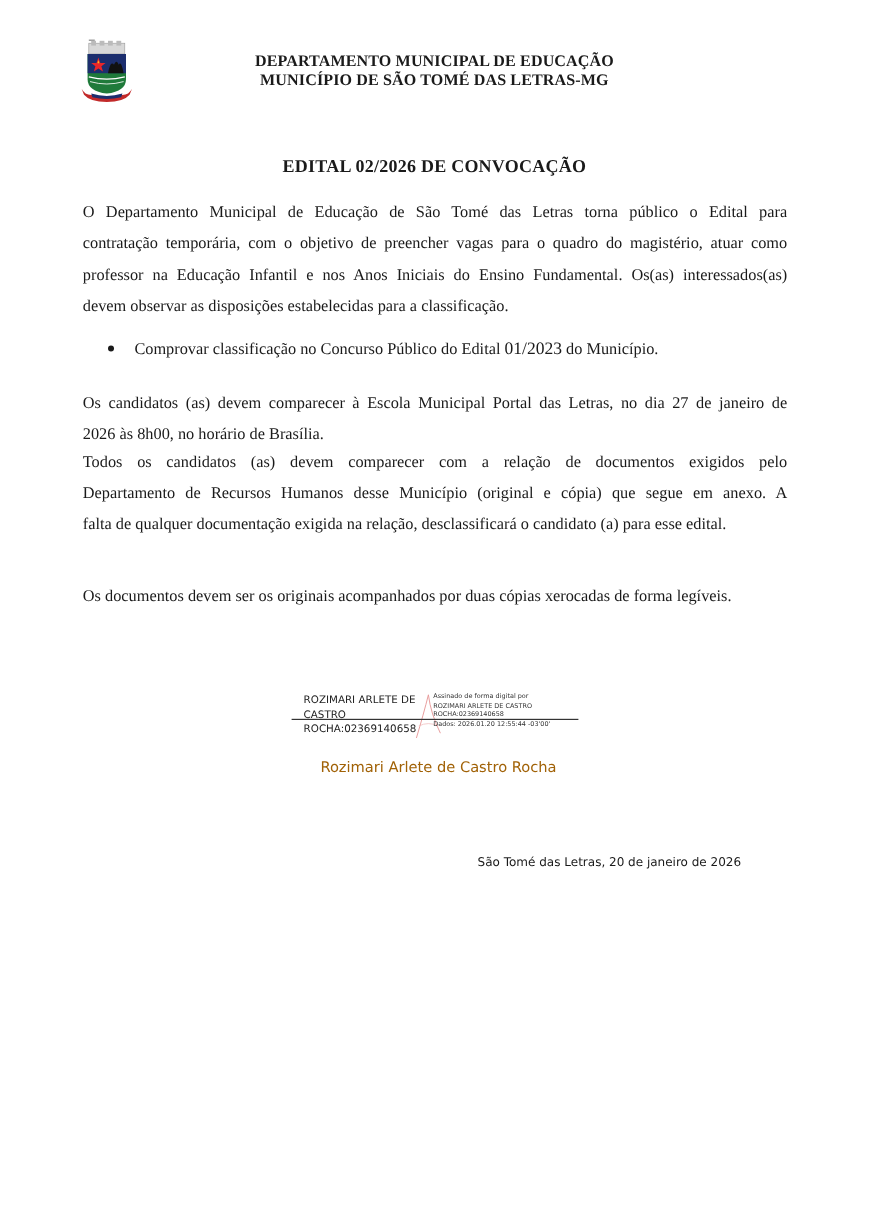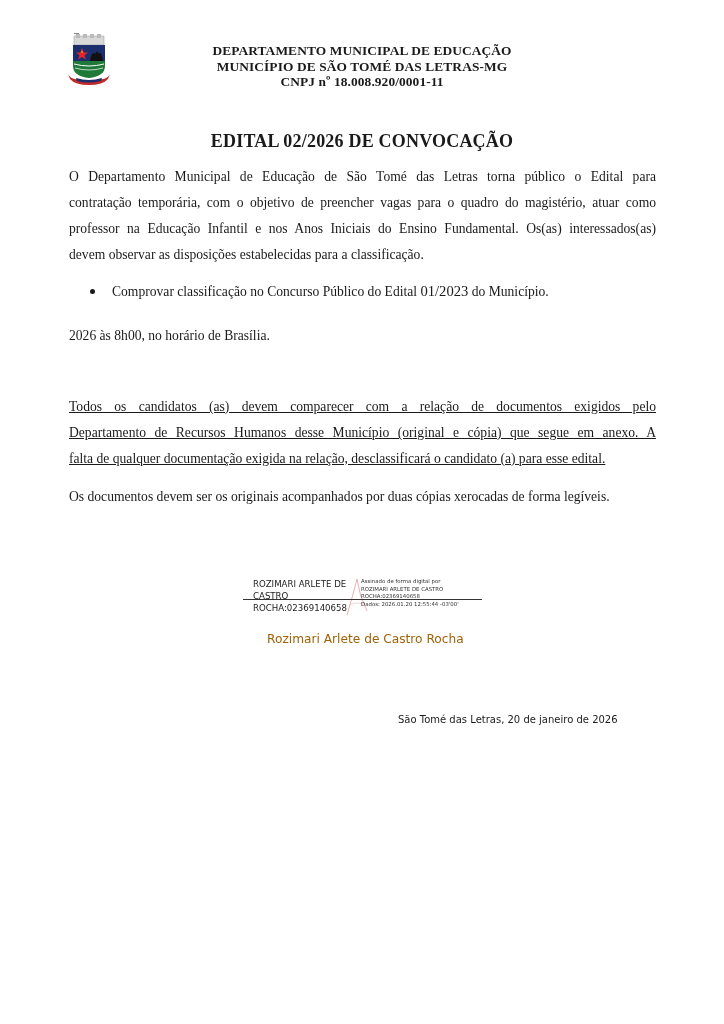--- a/index.html
+++ b/index.html
@@ -7,34 +7,34 @@
     .serif { font-family: "Liberation Serif", "DejaVu Serif", serif; }
     .sans { font-family: "DejaVu Sans", "Liberation Sans", sans-serif; margin-top: 20px; }
 
     .logo { position: absolute; left: 66px; top: 32px; width: 46px; height: 54px; }
 
     .header { position: absolute; left: 120px; top: 43px; width: 484px; text-align: center;
       font-weight: bold; font-size: 13.4px; line-height: 15.5px; letter-spacing: 0.1px; }
     .header div { white-space: nowrap; }
 
     .title { position: absolute; left: 0; top: 131px; width: 724px; text-align: center;
-      font-weight: bold; font-size: 18px; letter-spacing: 0.2px; }
+      font-weight: bold; font-size: 15px; letter-spacing: 0.2px; }
 
     .para { position: absolute; left: 69px; width: 587px; font-size: 13.6px; line-height: 26px;
       text-align: justify; }
     .line { display: block; text-align: justify; text-align-last: justify; white-space: nowrap; }
     .line.left { text-align-last: left; }
 
     .p1 { top: 164px; }
     .bullet { position: absolute; left: 90px; top: 283px; font-size: 13.6px; white-space: nowrap; }
     .bullet .dot { display: inline-block; width: 5px; height: 5px; border-radius: 50%; background: #1a1a1a;
       vertical-align: middle; margin-right: 17px; position: relative; top: -1px; }
     .bullet .ref { font-size: 14.6px; }
     .p2 { top: 323px; }
-    .p3 { top: 394px; text-decoration: underline; }
+    .p3 { top: 372px; }
     .p4 { top: 484px; }
 
     .sig-block { position: absolute; left: 243px; top: 555px; width: 240px; height: 48px; }
     .sig-name { position: absolute; left: 10px; top: 3px; font-size: 8.6px; line-height: 12px; color: #222; }
     .sig-name div { white-space: nowrap; }
     .sig-mark { position: absolute; left: 100px; top: 0px; width: 28px; height: 42px; }
     .sig-details { position: absolute; left: 118px; top: 3px; font-size: 5.4px; line-height: 7.6px; color: #333; }
     .sig-details div { white-space: nowrap; }
     .sig-line { position: absolute; left: 243px; top: 599px; width: 239px; height: 1px; background: #333; }
     .signer { position: absolute; left: 267px; top: 612px; font-size: 12.2px; color: #a16207; white-space: nowrap; }
@@ -63,37 +63,37 @@
     <path d="M9 36 Q23 40 37 36" stroke="#fff" stroke-width="0.7" fill="none"></path>
 
     <path d="M2 42 Q5 48 12 47 Q23 52 34 47 Q41 48 44 42 L42 47 Q37 53 23 53 Q9 53 4 47 Z" fill="#c22a2a"></path>
     <path d="M10 46 Q23 50 36 46 L35 49 Q23 52 11 49 Z" fill="#1c2e6e"></path>
   </svg>
 </div>
 
 <div class="header serif">
   <div>DEPARTAMENTO MUNICIPAL DE EDUCAÇÃO</div>
   <div>MUNICÍPIO DE SÃO TOMÉ DAS LETRAS-MG</div>
-  <div>CNPJ nº 18.008.920/0001-11</div>
 </div>
 
 <div class="title serif">EDITAL 02/2026 DE CONVOCAÇÃO</div>
 
 <div class="para p1 serif">
   <span class="line">O Departamento Municipal de Educação de São Tomé das Letras torna público o Edital para</span>
   <span class="line">contratação temporária, com o objetivo de preencher vagas para o quadro do magistério, atuar como</span>
   <span class="line">professor na Educação Infantil e nos Anos Iniciais do Ensino Fundamental. Os(as) interessados(as)</span>
   <span class="line left">devem observar as disposições estabelecidas para a classificação.</span>
 </div>
 
 <div class="bullet serif">
   <span class="dot"></span><span>Comprovar classificação no Concurso Público do Edital </span><span class="ref">01/2023</span><span> do Município.</span>
 </div>
 
 <div class="para p2 serif">
+  <span class="line">Os candidatos (as) devem comparecer à Escola Municipal Portal das Letras, no dia 27 de janeiro de</span>
   <span class="line left">2026 às 8h00, no horário de Brasília.</span>
 </div>
 
 <div class="para p3 serif">
   <span class="line">Todos os candidatos (as) devem comparecer com a relação de documentos exigidos pelo</span>
   <span class="line">Departamento de Recursos Humanos desse Município (original e cópia) que segue em anexo. A</span>
   <span class="line left">falta de qualquer documentação exigida na relação, desclassificará o candidato (a) para esse edital.</span>
 </div>
 
 <div class="para p4 serif">

